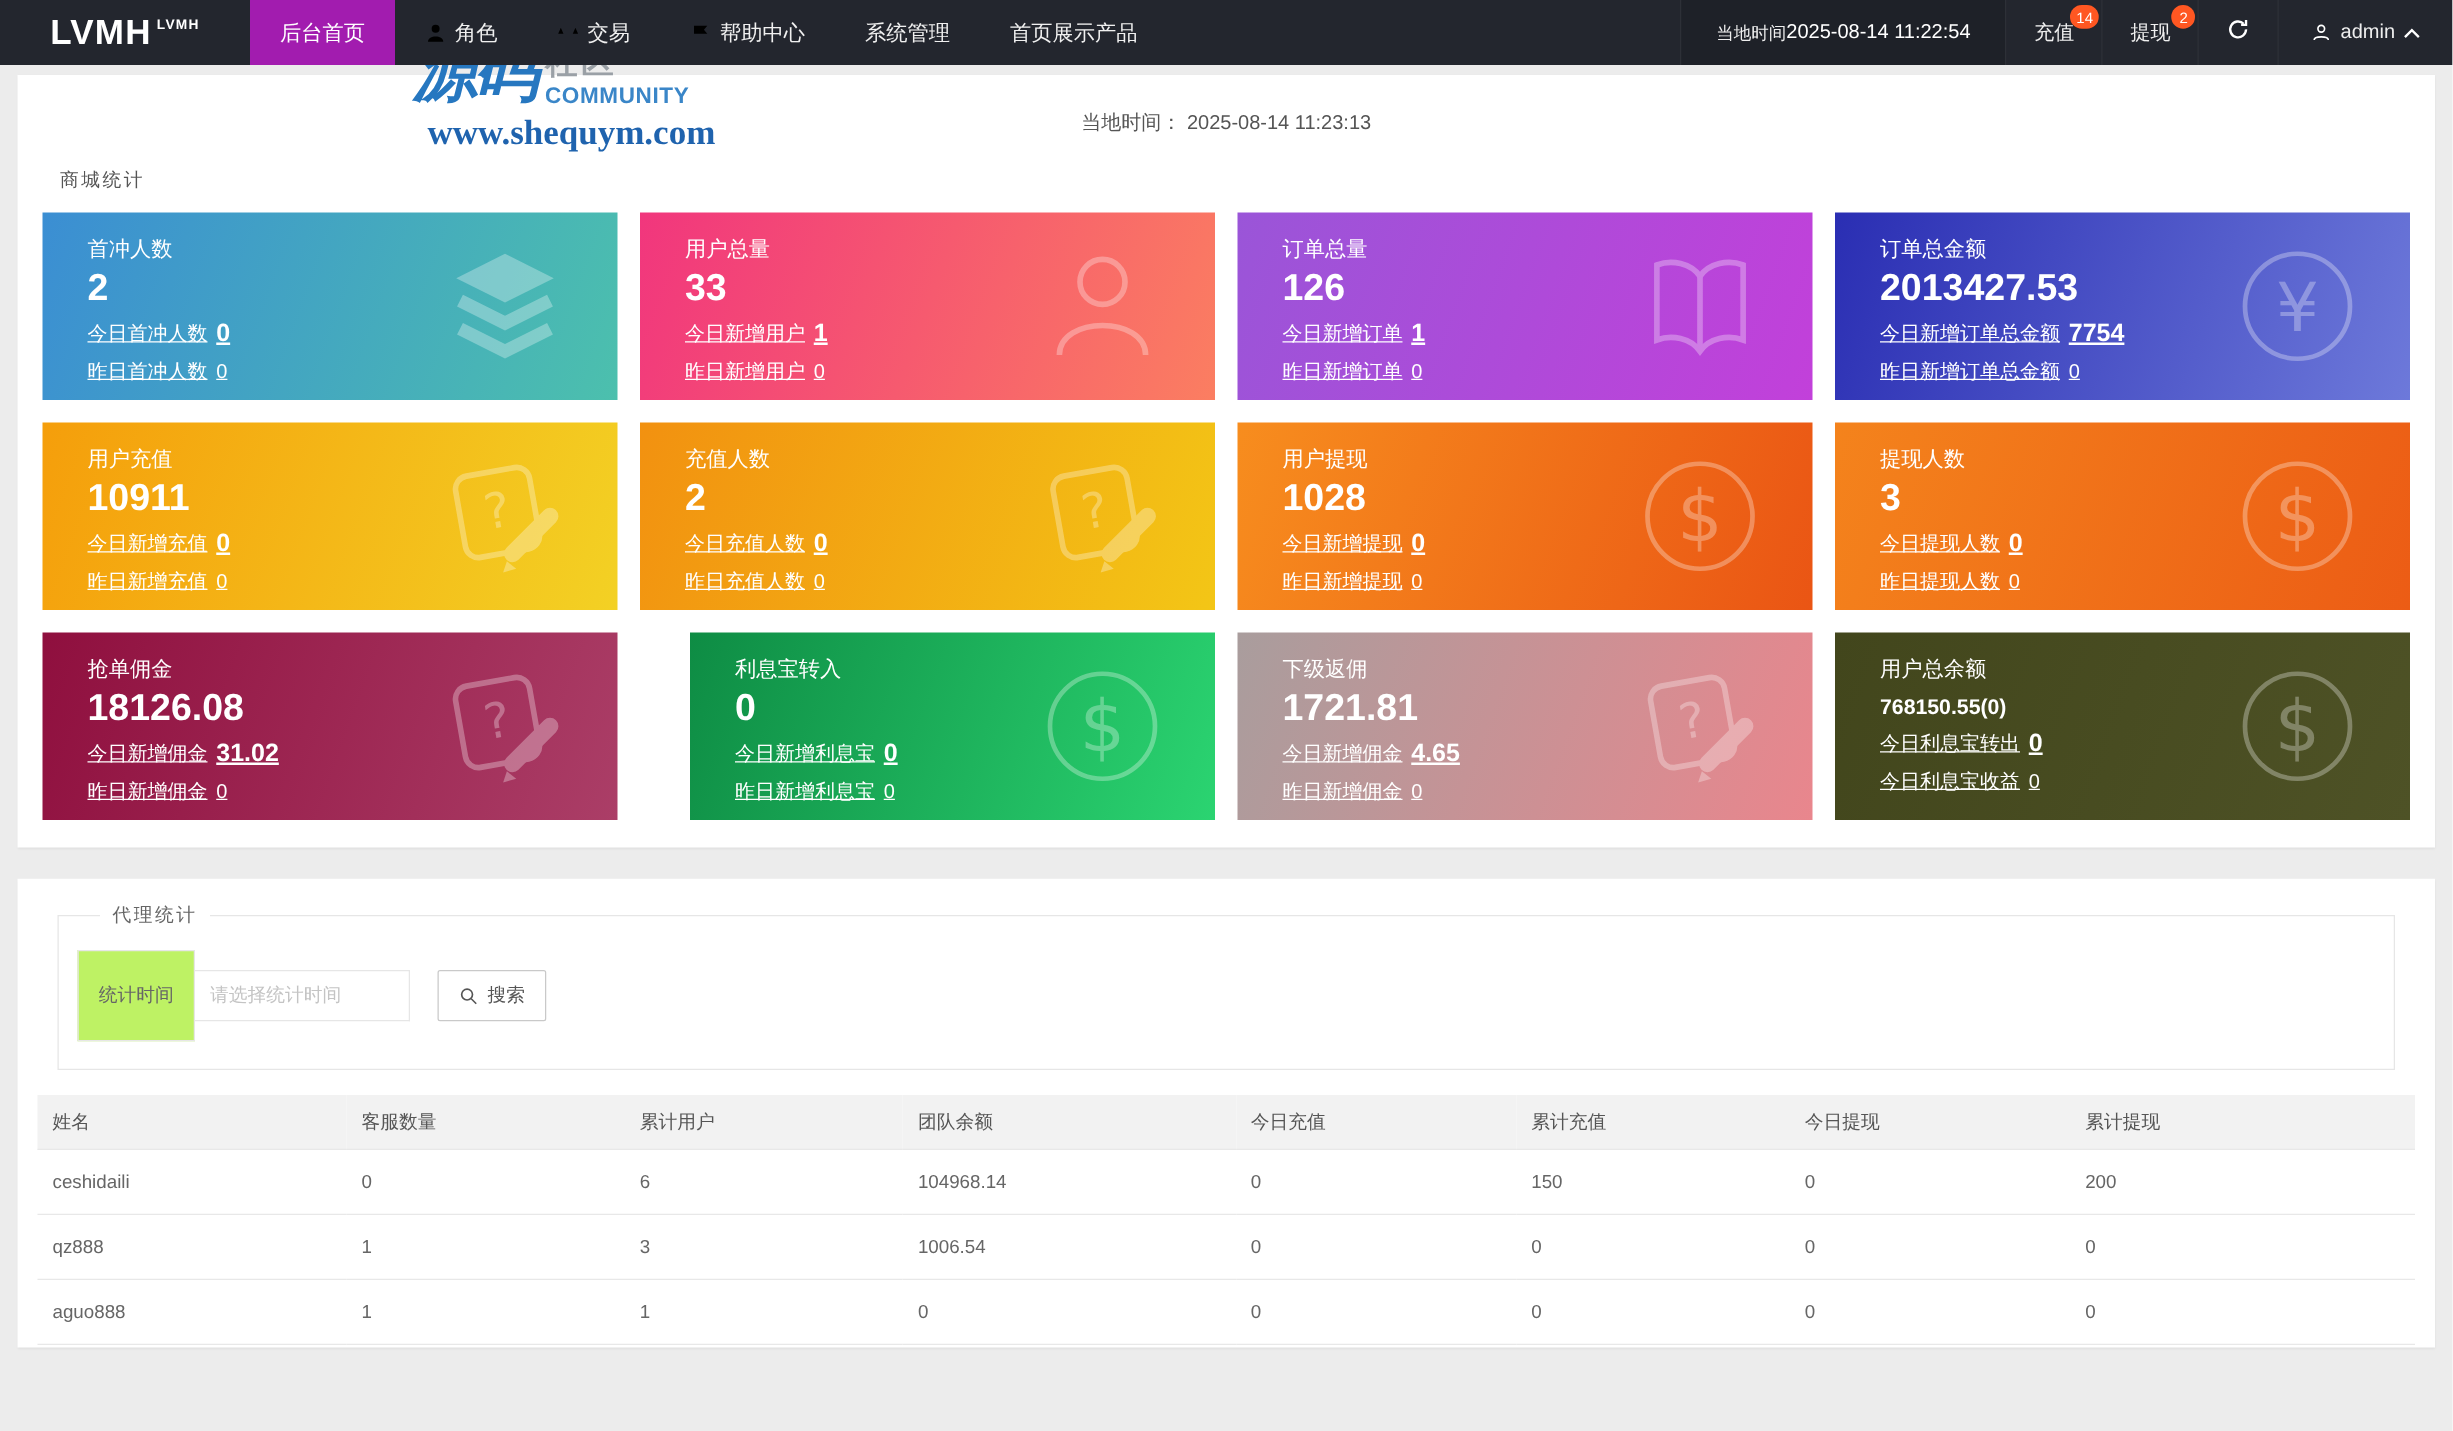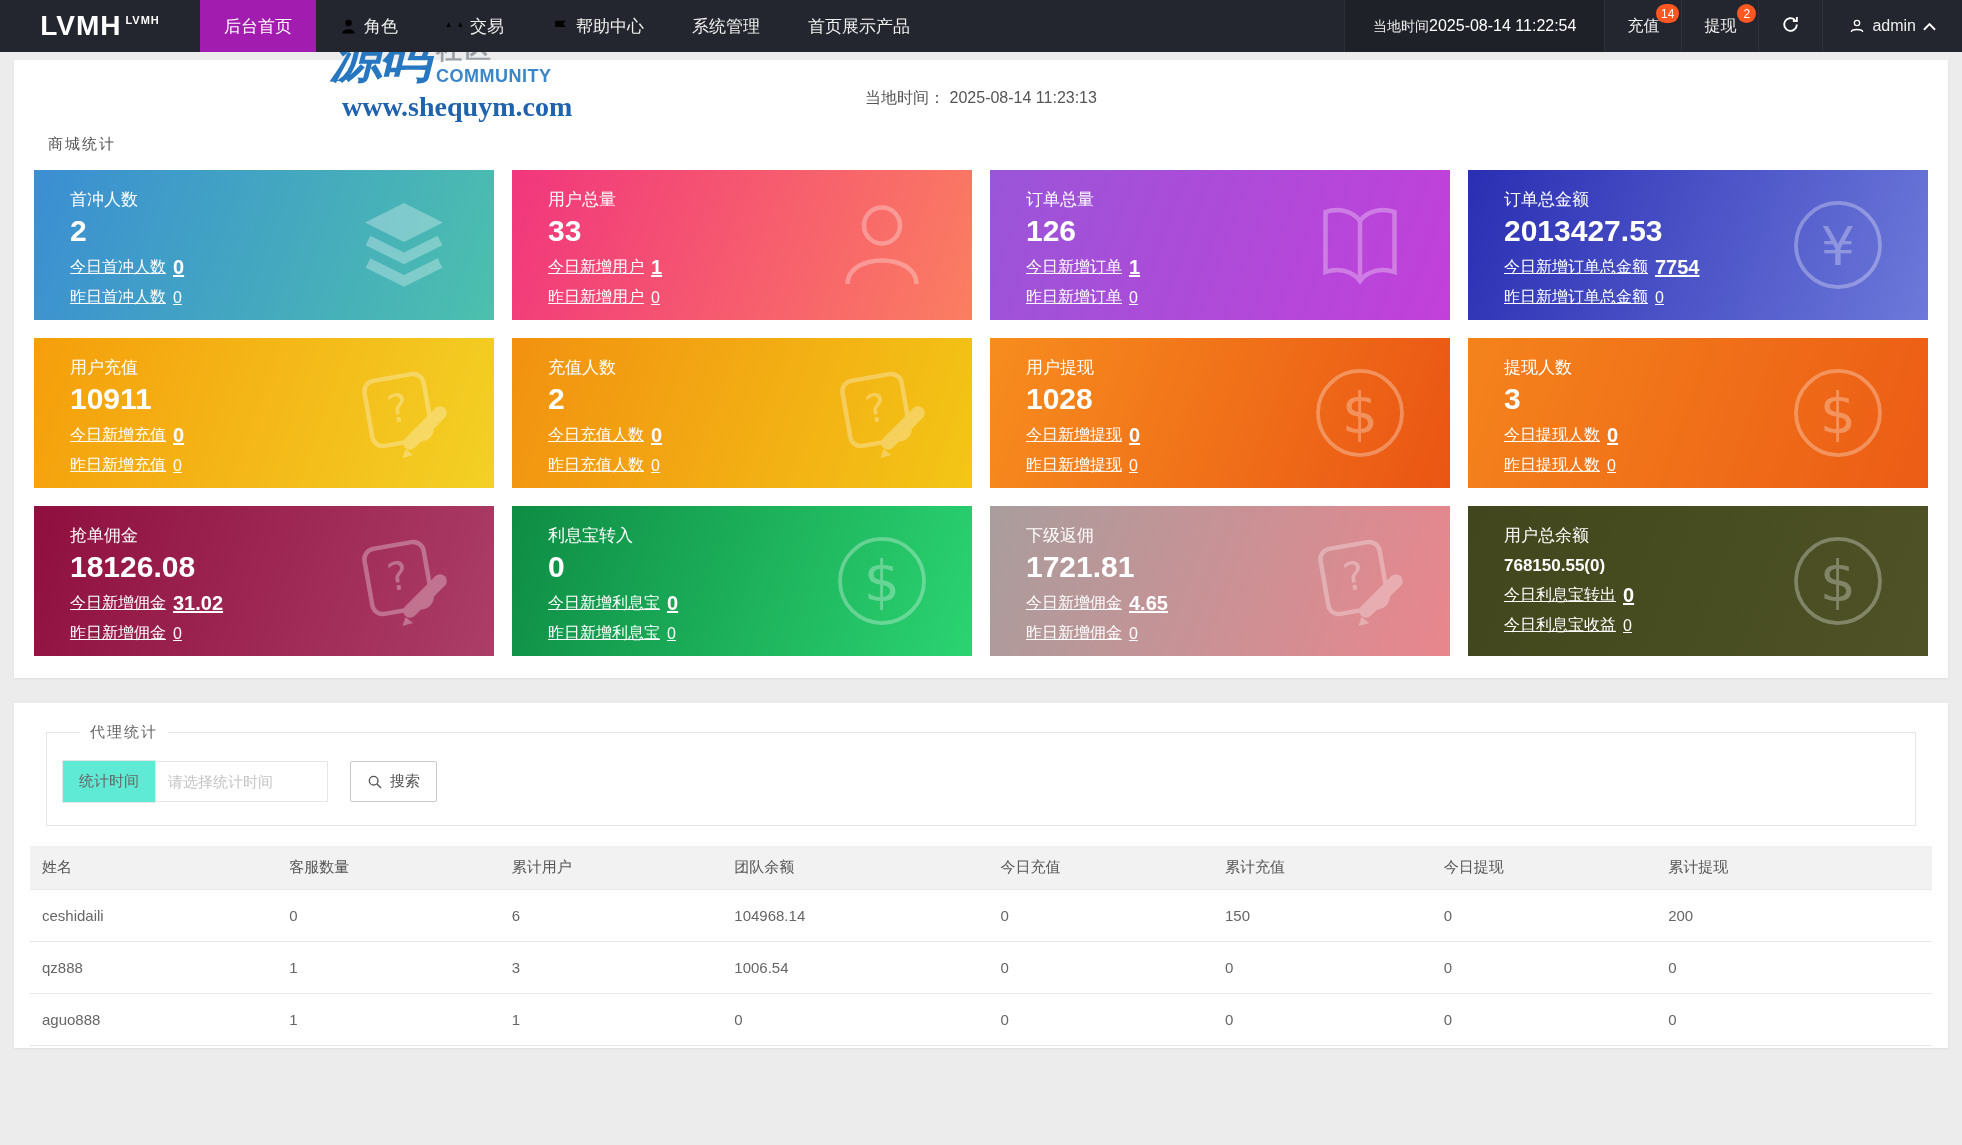--- a/index.html
+++ b/index.html
@@ -95,22 +95,22 @@
   .card-icon svg { width: 100%; height: 100%; display: block; }
 
   
   .panel-2 { margin-top: 25px; padding: 18px 16px 2px; }
   .elem-field {
     border: 1px solid #e6e6e6; margin: 2px 16px 0; padding: 14px 15px 22px;
   }
   .elem-field legend { font-size: 15px; color: #666; padding: 0 10px; margin-left: 18px; letter-spacing: 2px; }
   .filter-row { display: flex; align-items: center; margin-top: 4px; }
   .filter-label {
-    border: 1px solid #e6e6e6; padding: 11px 16px; font-size: 15px; color: #666;
-    background: #5eead4; white-space: nowrap;
+    border: 1px solid #e6e6e6; padding: 26px 16px; font-size: 15px; color: #666;
+    background: #bef264; white-space: nowrap;
   }
   .filter-input {
     border: 1px solid #e6e6e6; border-left: none; padding: 11px 12px;
     font-size: 15px; color: #333; width: 172px; outline: none;
   }
   .filter-input::placeholder { color: #c4c4c4; }
   .search-btn {
     margin-left: 22px; display: flex; align-items: center; gap: 7px;
     background: #fff; border: 1px solid #c9c9c9; border-radius: 2px;
     padding: 10px 16px; font-size: 15px; color: #555; cursor: pointer;
@@ -400,21 +400,21 @@
           <svg viewBox="0 0 64 64" fill="none" stroke="currentColor" stroke-width="3">
             <g transform="rotate(-10 28 30)">
               <rect x="8" y="8" width="40" height="44" rx="7"></rect>
               <text x="28" y="38" text-anchor="middle" font-size="26" fill="currentColor" stroke="none" font-family="DejaVu Sans, sans-serif">?</text>
             </g>
             <path d="M36 52 L56 32" stroke-width="9" stroke-linecap="round"></path>
             <polygon points="33,56 31,62 38,60" fill="currentColor" stroke="none"></polygon>
           </svg>
         </div>
       </div>
-      <div class="stat-card" style="background: linear-gradient(110deg, rgb(14, 140, 68) 0%, rgb(43, 212, 113) 100%);">
+      <div class="stat-card" style="background: linear-gradient(110deg, rgb(14, 140, 68) 0%, rgb(43, 212, 113) 100%); margin-left: 40px;">
         <div class="card-title">利息宝转入</div>
         <div class="card-value">0</div>
         <div class="card-line">
           <span>今日新增利息宝</span>
           <span class="bv">0</span>
         </div>
         <div class="card-line">
           <span>昨日新增利息宝</span>
           <span class="rv">0</span>
         </div>

